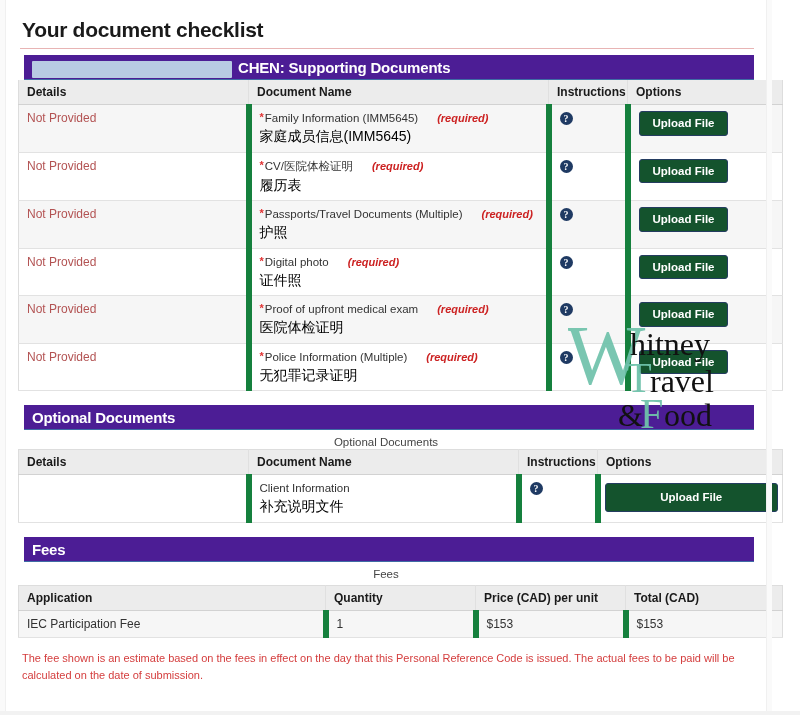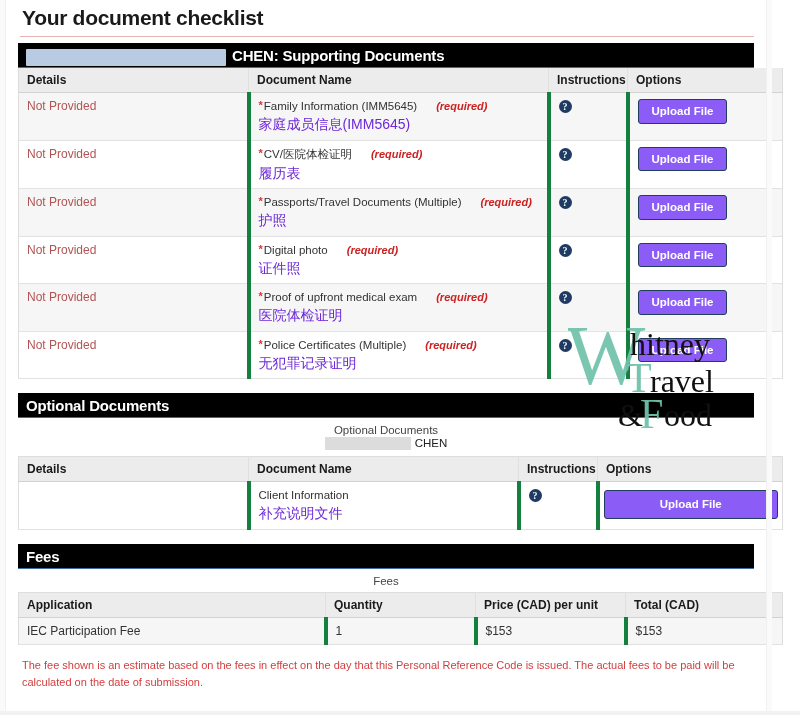--- a/index.html
+++ b/index.html
@@ -6,45 +6,46 @@
   html, body { margin:0; padding:0; }
   body {
     width:800px; height:715px;
     background:#ffffff;
     font-family:"Liberation Sans", sans-serif;
     font-size:12px;
     color:#333333;
     overflow:hidden;
     position:relative;
   }
-  .page { position:relative; width:772px; height:715px; padding:0 18px; }
+  .page { position:relative; width:772px; height:715px; padding:12px 18px; }
 
   
   .page-title {
     font-size:21px; font-weight:bold; color:#1a1a1a;
     letter-spacing:-0.3px;
     padding:6px 0 4px 4px;
     margin:0;
   }
   .title-rule {
     height:1px; background:#e8b4b4; border:0; margin:2px 0 6px 2px;
   }
 
   
   .section-bar {
-    background:#000000;
+    background:#4c1d95;
     color:#ffffff;
     font-size:15px;
     font-weight:bold;
     height:25px;
     line-height:25px;
     padding:0 8px;
     position:relative;
     letter-spacing:-0.2px;
     border-bottom:1px solid #3f6ca5;
+    margin-left:6px;
   }
   .redacted {
     display:inline-block;
     background:#b8cbe3;
     vertical-align:middle;
     height:17px;
     border-radius:1px;
   }
   .redact-wide { width:200px; margin-right:6px; }
 
@@ -58,48 +59,48 @@
     text-align:left;
     padding:5px 8px;
     border-bottom:1px solid #d2d2d2;
     border-right:1px solid #e0e0e0;
     height:24px;
   }
   thead th:last-child { border-right:0; }
   tbody td {
     padding:6px 8px;
     border-bottom:1px solid #e2e2e2;
-    border-right:4px solid #15803d;
+    border-right:6px solid #15803d;
     vertical-align:top;
     font-size:12px;
   }
   tbody td:last-child { border-right:0; }
   tbody tr:nth-child(odd) td { background:#f6f6f6; }
   tbody tr:nth-child(even) td { background:#ffffff; }
   .doc-table { border:1px solid #dddddd; border-top:0; }
 
   .not-provided { color:#b35353; font-size:12px; }
   .asterisk { color:#e03131; font-weight:bold; font-size:11px; vertical-align:top; margin-right:1px; }
   .doc-en { color:#333333; font-size:11.5px; }
   .req { color:#cc2222; font-style:italic; font-weight:bold; font-size:11px; margin-left:19px; }
-  .doc-cn { color:#6d28d9; font-size:14px; display:block; margin-top:3px; line-height:1.25; }
+  .doc-cn { color:#000000; font-size:14px; display:block; margin-top:3px; line-height:1.25; }
 
   
   .help-icon {
     display:inline-block; width:13px; height:13px; border-radius:50%;
     background:#1f3a63; color:#ffffff;
     font-size:10px; font-weight:bold; line-height:13px; text-align:center;
     font-family:"Liberation Serif", serif;
     cursor:pointer;
   }
 
   
   .btn-upload {
     display:inline-block;
-    background:#8b5cf6;
+    background:#14532d;
     color:#ffffff;
     border:1px solid #243c60;
     border-radius:3px;
     font-size:11.5px;
     font-weight:bold;
     padding:5px 13px;
     cursor:pointer;
     line-height:1.1;
   }
   .btn-upload-wide { display:block; width:100%; text-align:center; padding:7px 0; }
@@ -208,39 +209,36 @@
         <td>
           <span class="asterisk">*</span><span class="doc-en">Proof of upfront medical exam</span><span class="req">(required)</span>
           <span class="doc-cn">医院体检证明</span>
         </td>
         <td><span class="help-icon">?</span></td>
         <td><span class="btn-upload">Upload File</span></td>
       </tr>
       <tr>
         <td><span class="not-provided">Not Provided</span></td>
         <td>
-          <span class="asterisk">*</span><span class="doc-en">Police Certificates (Multiple)</span><span class="req">(required)</span>
+          <span class="asterisk">*</span><span class="doc-en">Police Information (Multiple)</span><span class="req">(required)</span>
           <span class="doc-cn">无犯罪记录证明</span>
         </td>
         <td><span class="help-icon">?</span></td>
         <td><span class="btn-upload">Upload File</span></td>
       </tr>
     </tbody>
   </table>
 
   <div class="spacer-14"></div>
 
   <div class="section-bar">
     <span>Optional Documents</span>
   </div>
 
   <div class="sub-caption">Optional Documents</div>
-  <div class="sub-caption-2">
-    <span class="redact-sm"></span><span>CHEN</span>
-  </div>
 
   <table class="doc-table" style="border-top:1px solid #dddddd">
     <colgroup>
         <col style="width:230px">
         <col style="width:270px">
         <col style="width:79px">
         <col style="width:185px">
       </colgroup>
     <thead>
       <tr>

